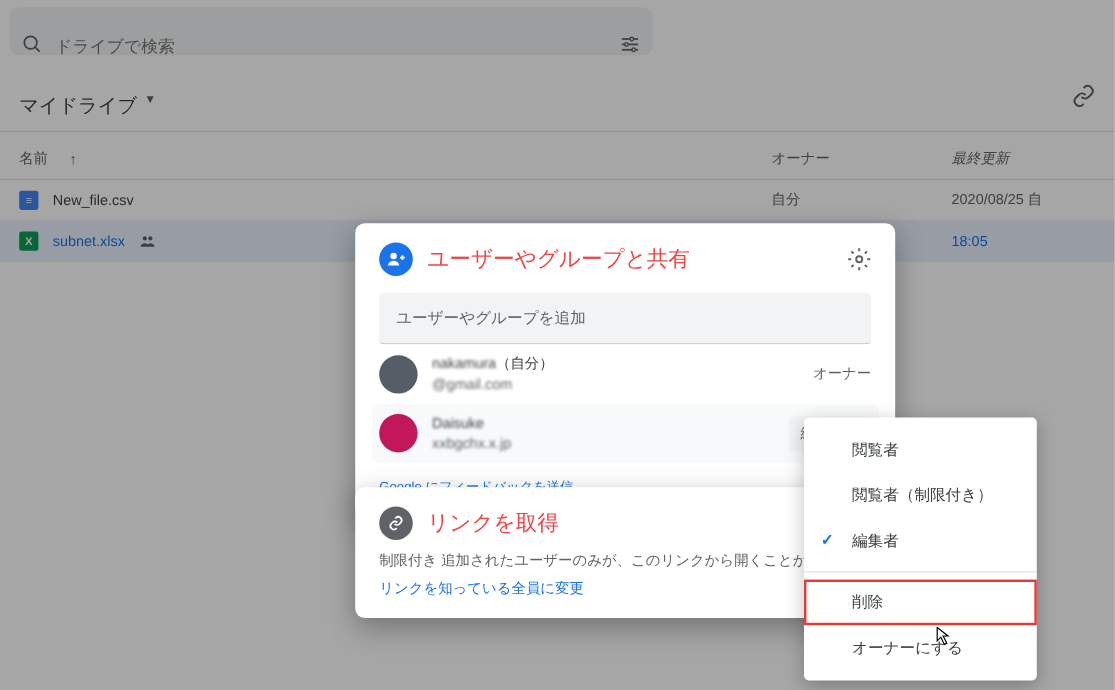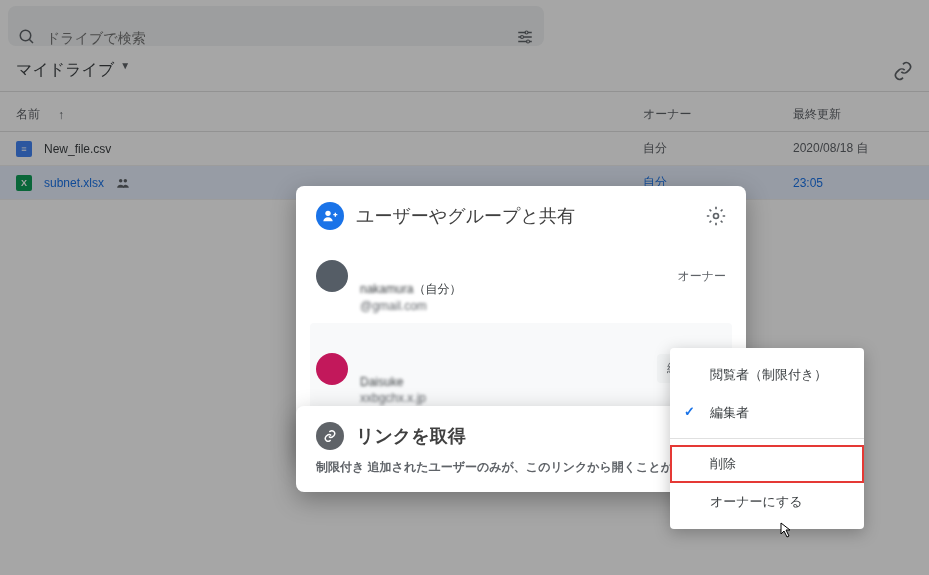--- a/index.html
+++ b/index.html
@@ -6,64 +6,64 @@
 body { background: #fff; width: 929px; height: 575px; overflow: hidden; position: relative; }
 
 .overlay { position: absolute; inset: 0; background: rgba(0,0,0,0.35); z-index: 10; }
 
 .search-bar { margin: 6px 8px 0 8px; height: 40px; background: #f1f3f4; border-radius: 8px; display: flex; align-items: flex-end; padding: 0 10px; width: 536px; }
 .search-bar .sicon { color: #5f6368; margin-right: 10px; }
 .search-bar input { flex: 1; border: none; background: transparent; font-size: 14px; outline: none; color: #5f6368; }
 .search-bar .tune { color: #5f6368; }
 
 .breadcrumb { padding: 14px 16px 10px; font-size: 16px; color: #3c4043; display: flex; align-items: center; justify-content: space-between; border-bottom: 1px solid #e0e0e0; }
-.breadcrumb .left { display: flex; align-items: flex-start; gap: 6px; }
+.breadcrumb .left { display: flex; align-items: flex-start; gap: 6px; margin-top: 18px; }
 .breadcrumb .link { color: #5f6368; }
 
 .columns { display: flex; padding: 14px 16px 8px; font-size: 12px; color: #5f6368; border-bottom: 1px solid #e0e0e0; }
 .col-name { flex: 1; display: flex; align-items: center; gap: 18px; }
 .col-owner { width: 150px; }
-.col-date { width: 120px; }
+.col-date { width: 120px; font-style: italic; }
 
 .row { display: flex; align-items: center; padding: 8px 16px; font-size: 12px; border-bottom: 1px solid #f0f0f0; }
 .row .rname { flex: 1; display: flex; align-items: center; gap: 12px; color: #3c4043; }
 .row .rowner { width: 150px; color: #5f6368; font-family: Liberation Serif, serif; }
 .row .rdate { width: 120px; color: #5f6368; }
 .row.selected { background: #e8f0fe; }
 .row.selected .rname, .row.selected .rowner, .row.selected .rdate { color: #1a73e8; font-weight: 500; }
 
 .file-icon { width: 16px; height: 16px; border-radius: 2px; display: inline-flex; align-items: center; justify-content: center; color: #fff; font-size: 9px; font-weight: bold; }
 .file-icon.doc { background: #4285f4; }
 .file-icon.xls { background: #0f9d58; }
 .share-icon { color: #5f6368; font-size: 14px; }
 
 .dialog { position: absolute; left: 296px; top: 186px; width: 450px; background: #fff; border-radius: 8px; box-shadow: 0 8px 24px rgba(0,0,0,.3); z-index: 20; }
 .dialog-sec { padding: 16px 20px; }
 .dialog-head { display: flex; align-items: center; gap: 12px; justify-content: space-between; }
-.dialog-head .htitle { display: flex; align-items: center; gap: 12px; font-size: 18px; color: #404040; }
+.dialog-head .htitle { display: flex; align-items: center; gap: 12px; font-size: 18px; color: #ef4444; }
 .circle-icon { width: 28px; height: 28px; border-radius: 50%; display: flex; align-items: center; justify-content: center; color: #fff; }
 .circle-icon.blue { background: #1a73e8; }
 .circle-icon.grey { background: #5f6368; }
 .gear { color: #5f6368; }
 
 .input-row { margin-top: 14px; background: #f1f3f4; border-radius: 4px; padding: 12px 14px; font-size: 13px; color: #5f6368; border-bottom: 1px solid #c0c0c0; }
 
 .person { display: flex; align-items: center; gap: 12px; padding: 8px 0; }
 .avatar { width: 32px; height: 32px; border-radius: 50%; }
 .avatar.grey { background: #555d66; }
 .avatar.pink { background: #c2185b; }
-.pinfo { flex: 1; font-size: 12px; color: #3c4043; line-height: 1.4; margin-top: 43px; }
+.pinfo { flex: 1; font-size: 12px; color: #3c4043; line-height: 1.4; }
 .pinfo .pemail { color: #5f6368; filter: blur(1.5px); }
 .pinfo .pname { filter: blur(1.5px); }
 .prole { font-size: 12px; color: #5f6368; display: flex; align-items: center; gap: 4px; }
 .prole.btn { background: #f1f3f4; padding: 6px 10px; border-radius: 4px; cursor: pointer; }
 
 .feedback { font-size: 11px; color: #1a73e8; text-decoration: underline; }
 .feedback .g { font-weight: 500; }
-.dialog2 { position: absolute; left: 296px; top: 406px; width: 450px; background: #fff; border-radius: 8px; box-shadow: 0 8px 24px rgba(0,0,0,.3); z-index: 20; padding: 16px 20px; font-weight: bold; }
+.dialog2 { position: absolute; left: 296px; top: 406px; width: 450px; background: #fff; border-radius: 8px; box-shadow: 0 8px 24px rgba(0,0,0,.3); z-index: 20; padding: 16px 20px; }
 .dialog2 .desc { font-size: 12px; color: #5f6368; margin-top: 8px; line-height: 1.5; }
 .dialog2 .changelink { font-size: 12px; color: #1a73e8; margin-top: 6px; display: inline-block; }
 .dialog2 .linkbtn { font-size: 12px; color: #1a73e8; position: absolute; right: 20px; bottom: 16px; }
 
 .menu { position: absolute; left: 670px; top: 348px; width: 194px; background: #fff; border-radius: 4px; box-shadow: 0 4px 16px rgba(0,0,0,.25); z-index: 30; padding: 8px 0; }
 .menu-item { padding: 10px 18px 10px 40px; font-size: 13px; color: #3c4043; position: relative; cursor: pointer; }
 .menu-item.checked::before { content: "✓"; position: absolute; left: 14px; color: #1a73e8; font-weight: bold; }
 .menu-divider { height: 1px; background: #e0e0e0; margin: 6px 0; }
 .menu-item.highlighted { outline: 2px solid #e53935; outline-offset: -2px; }
 
@@ -119,38 +119,38 @@
   <div class="col-owner">オーナー</div>
   <div class="col-date">最終更新</div>
 </div>
 
 <div class="row">
   <div class="rname">
     <span class="file-icon doc">≡</span>
     <span>New_file.csv</span>
   </div>
   <div class="rowner">自分</div>
-  <div class="rdate">2020/08/18 自</div>
+  <div class="rdate">2020/08/25 自</div>
 </div>
 
 <div class="row selected">
   <div class="rname">
     <span class="file-icon xls">X</span>
     <span>subnet.xlsx</span>
     <span class="share-icon">
       <svg width="14" height="14" viewBox="0 0 24 24" fill="currentColor">
           <circle cx="8" cy="8" r="3"></circle>
           <circle cx="16" cy="8" r="3"></circle>
           <path d="M2 20c0-3 3-5 6-5s6 2 6 5"></path>
           <path d="M12 20c0-3 2-5 4-5s6 2 6 5"></path>
         </svg>
     </span>
   </div>
   <div class="rowner">自分</div>
-  <div class="rdate">23:05</div>
+  <div class="rdate">18:05</div>
 </div>
 
 <div class="overlay"></div>
 
 <div class="dialog">
   <div class="dialog-sec">
     <div class="dialog-head">
       <div class="htitle">
         <span class="circle-icon blue">
           <svg width="16" height="16" viewBox="0 0 24 24" fill="currentColor">
@@ -161,20 +161,21 @@
         </span>
         <span>ユーザーやグループと共有</span>
       </div>
       <span class="gear">
         <svg width="20" height="20" viewBox="0 0 24 24" fill="none" stroke="currentColor" stroke-width="2">
             <circle cx="12" cy="12" r="3"></circle>
             <path d="M12 1v3m0 16v3M4.2 4.2l2.1 2.1m11.4 11.4l2.1 2.1M1 12h3m16 0h3M4.2 19.8l2.1-2.1m11.4-11.4l2.1-2.1"></path>
           </svg>
       </span>
     </div>
+    <div class="input-row">ユーザーやグループを追加</div>
 
     <div class="person">
       <div class="avatar grey"></div>
       <div class="pinfo">
         <div><span class="pname">nakamura</span><span>（自分）</span></div>
         <div class="pemail">@gmail.com</div>
       </div>
       <div class="prole">オーナー</div>
     </div>
 
@@ -202,24 +203,26 @@
       <span class="circle-icon grey">
         <svg width="14" height="14" viewBox="0 0 24 24" fill="none" stroke="currentColor" stroke-width="2.5">
             <path d="M10 13a5 5 0 0 0 7 0l2-2a5 5 0 0 0-7-7l-1 1"></path>
             <path d="M14 11a5 5 0 0 0-7 0l-2 2a5 5 0 0 0 7 7l1-1"></path>
           </svg>
       </span>
       <span>リンクを取得</span>
     </div>
   </div>
   <div class="desc">制限付き 追加されたユーザーのみが、このリンクから開くことができます</div>
+  <a class="changelink">リンクを知っている全員に変更</a>
   <span class="linkbtn">リン</span>
 </div>
 
 <div class="menu">
+  <div class="menu-item">閲覧者</div>
   <div class="menu-item">閲覧者（制限付き）</div>
   <div class="menu-item checked">編集者</div>
   <div class="menu-divider"></div>
   <div class="menu-item highlighted">削除</div>
   <div class="menu-item">オーナーにする</div>
 </div>
 
 <div class="cursor">
   <svg width="16" height="18" viewBox="0 0 16 18">
       <path d="M5 1 L5 12 L8 9 L11 15 L13 14 L10 8 L14 8 Z" fill="#fff" stroke="#000" stroke-width="1"></path>

